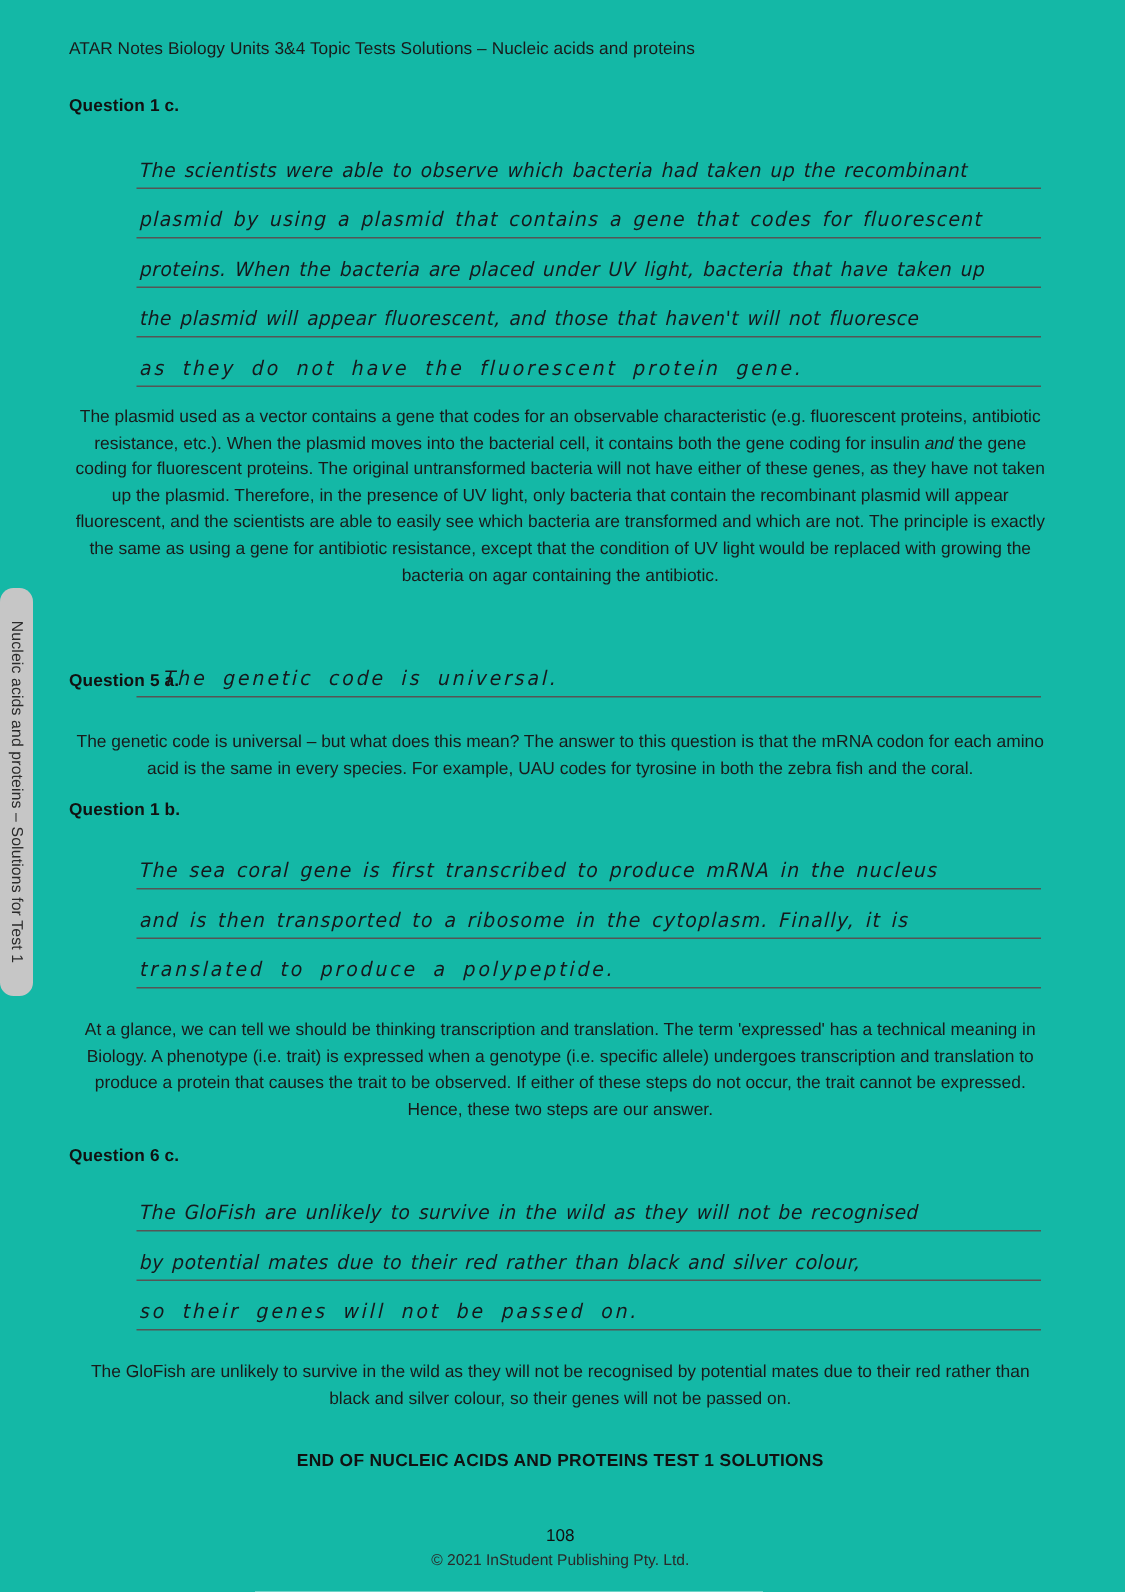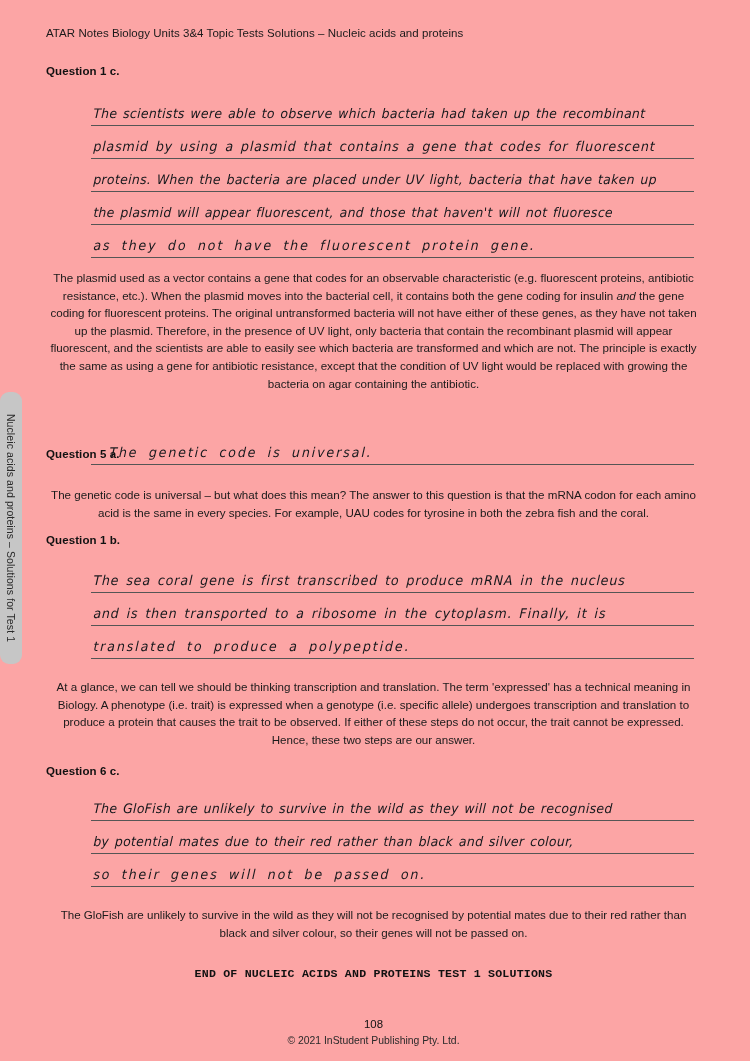--- a/index.html
+++ b/index.html
@@ -14,21 +14,21 @@
     position: relative;
     overflow: hidden;
     font-family: "Liberation Sans", sans-serif;
     color: #1a1a1a;
     -webkit-font-smoothing: antialiased;
   }
 
   .page {
     position: absolute;
     inset: 0;
-    background: #fca5a5;
+    background: #14b8a6;
   }
 
   
   .side-tab {
     position: absolute;
     left: 0px;
     top: 392px;
     width: 22px;
     height: 272px;
     background: #c6c6c6;
@@ -124,21 +124,20 @@
   .end-note {
     position: absolute;
     left: 0px;
     top: 967px;
     width: 655px;
     text-align: center;
     font-size: 11.6px;
     font-weight: bold;
     letter-spacing: 0.2px;
     color: #111111;
-    font-family: Liberation Mono, monospace;
   }
   .page-number {
     position: absolute;
     left: 0px;
     top: 1018px;
     width: 655px;
     text-align: center;
     font-size: 11.4px;
     font-weight: normal;
     color: #111111;

